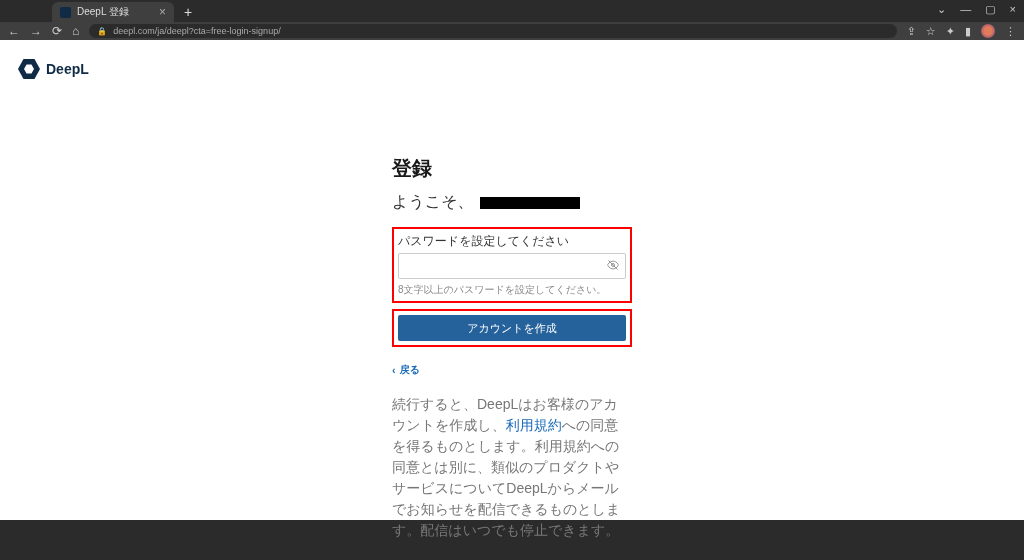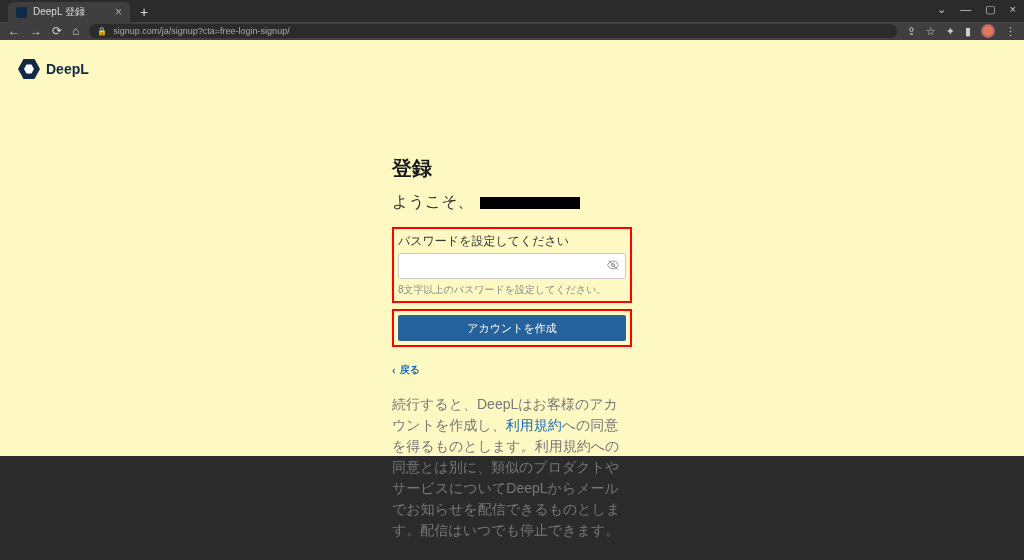--- a/index.html
+++ b/index.html
@@ -17,20 +17,21 @@
       height: 40px;
       display: flex;
       flex-direction: column;
     }
     .tab-bar {
       height: 22px;
       display: flex;
       align-items: flex-end;
       padding-left: 8px;
       position: relative;
+      margin-left: 44px;
     }
     .tab {
       background: #3f3f3f;
       height: 20px;
       width: 122px;
       border-radius: 6px 6px 0 0;
       display: flex;
       align-items: center;
       padding: 0 8px;
       gap: 6px;
@@ -106,22 +107,22 @@
     .toolbar-right span { cursor: pointer; }
     .profile-icon {
       width: 14px;
       height: 14px;
       border-radius: 50%;
       background: radial-gradient(circle, #e27b5a 40%, #6a3b8a);
     }
     
     
     .page {
-      background: #fef9c3;
-      height: 416px;
+      background: #ffffff;
+      height: 480px;
       position: relative;
     }
     .logo-area {
       position: absolute;
       left: 18px;
       top: 18px;
       display: flex;
       align-items: center;
       gap: 6px;
     }
@@ -261,21 +262,21 @@
       <span>×</span>
     </div>
   </div>
   <div class="toolbar">
     <span class="nav-icon">←</span>
     <span class="nav-icon">→</span>
     <span class="nav-icon">⟳</span>
     <span class="nav-icon">⌂</span>
     <div class="address-bar">
       <span class="lock-icon">🔒</span>
-      <span>signup.com/ja/signup?cta=free-login-signup/</span>
+      <span>deepl.com/ja/deepl?cta=free-login-signup/</span>
     </div>
     <div class="toolbar-right">
       <span>⇪</span>
       <span>☆</span>
       <span>✦</span>
       <span>▮</span>
       <span class="profile-icon"></span>
       <span>⋮</span>
     </div>
   </div>

